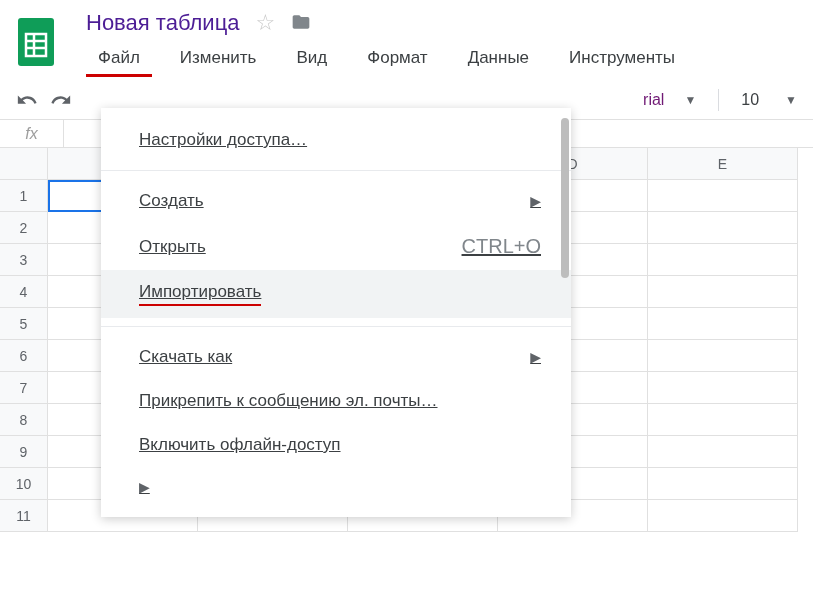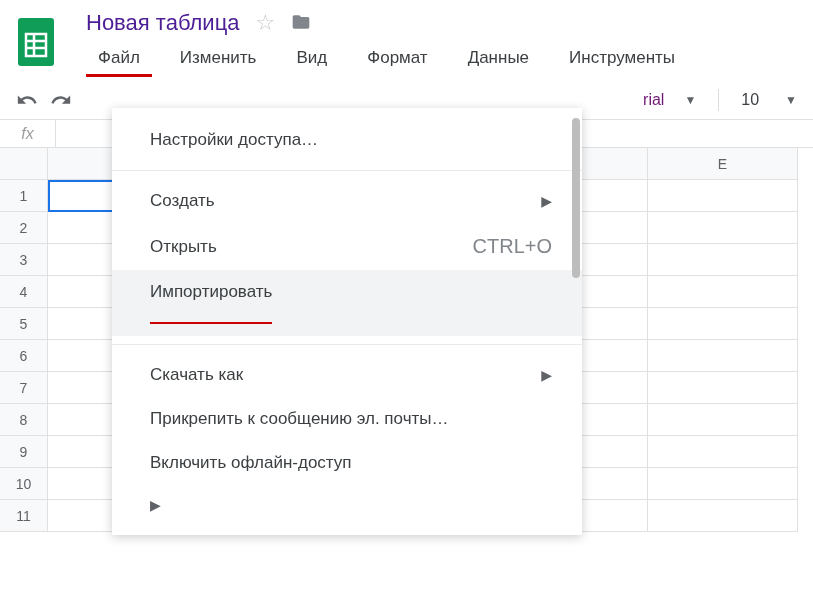--- a/index.html
+++ b/index.html
@@ -65,21 +65,21 @@
 .divider-v { width: 1px; height: 22px; background: #dadce0; margin: 0 10px; }
 .font-size { font-size: 16px; color: #3c4043; }
 .hr-line { height: 1px; background: #e0e0e0; }
 .fx-row {
   display: flex;
   align-items: center;
   height: 28px;
   border-bottom: 1px solid #e0e0e0;
 }
 .fx-label {
-  width: 56px;
+  width: 64px;
   font-style: italic;
   color: #9e9e9e;
   font-size: 16px;
   text-align: center;
   border-right: 1px solid #e0e0e0;
   height: 100%;
   display: flex;
   align-items: center;
   justify-content: center;
 }
@@ -101,44 +101,45 @@
 .col-header { background: #f8f9fa; }
 .row-header { background: #f8f9fa; }
 .corner { background: #f8f9fa; }
 .cell { background: #fff; justify-content: flex-start; padding: 0 6px; }
 .cell.selected {
   border: 2px solid #1a73e8;
   height: 32px;
 }
 .dropdown {
   position: absolute;
-  left: 112px;
+  left: 101px;
   top: 108px;
   width: 470px;
   background: #fff;
   box-shadow: 0 2px 10px rgba(0,0,0,0.2);
   z-index: 50;
   padding: 10px 0;
+  text-decoration: underline;
 }
 .dd-item {
   display: flex;
   align-items: center;
   justify-content: space-between;
   padding: 12px 30px 12px 38px;
   font-size: 17px;
   color: #3c4043;
   cursor: pointer;
 }
 .dd-item.hover { background: #f1f3f4; }
 .dd-item .shortcut { color: #80868b; font-size: 20px; }
 .dd-item .submenu-arrow { color: #5f6368; font-size: 14px; }
 .dd-sep { height: 1px; background: #e8eaed; margin: 8px 0; }
 .underline-red {
   border-bottom: 2px solid #cc0000;
-  padding-bottom: 20px;
+  padding-bottom: 2px;
 }
 .dd-scroll {
   position: absolute;
   right: 2px;
   top: 10px;
   width: 8px;
   height: 160px;
   background: #bdbdbd;
   border-radius: 4px;
 }

